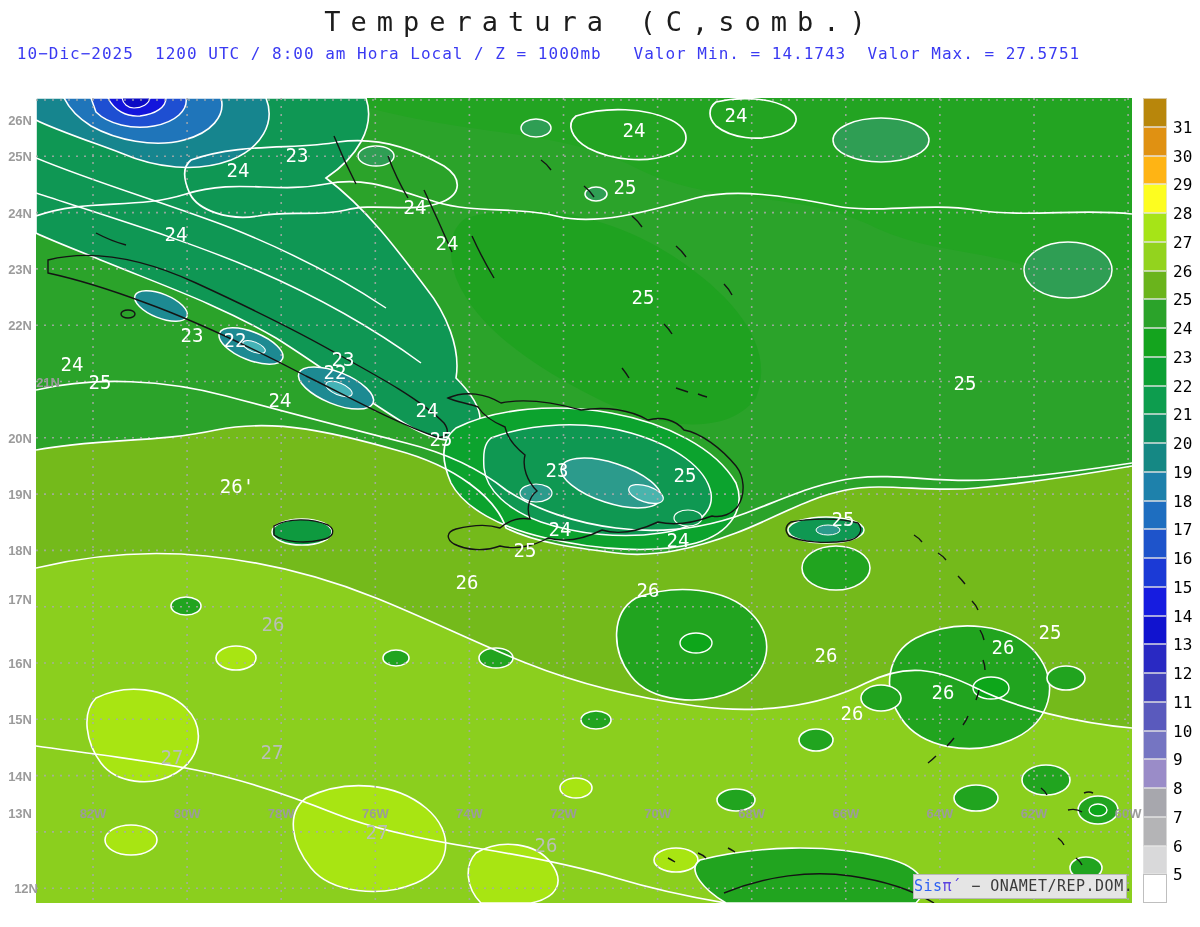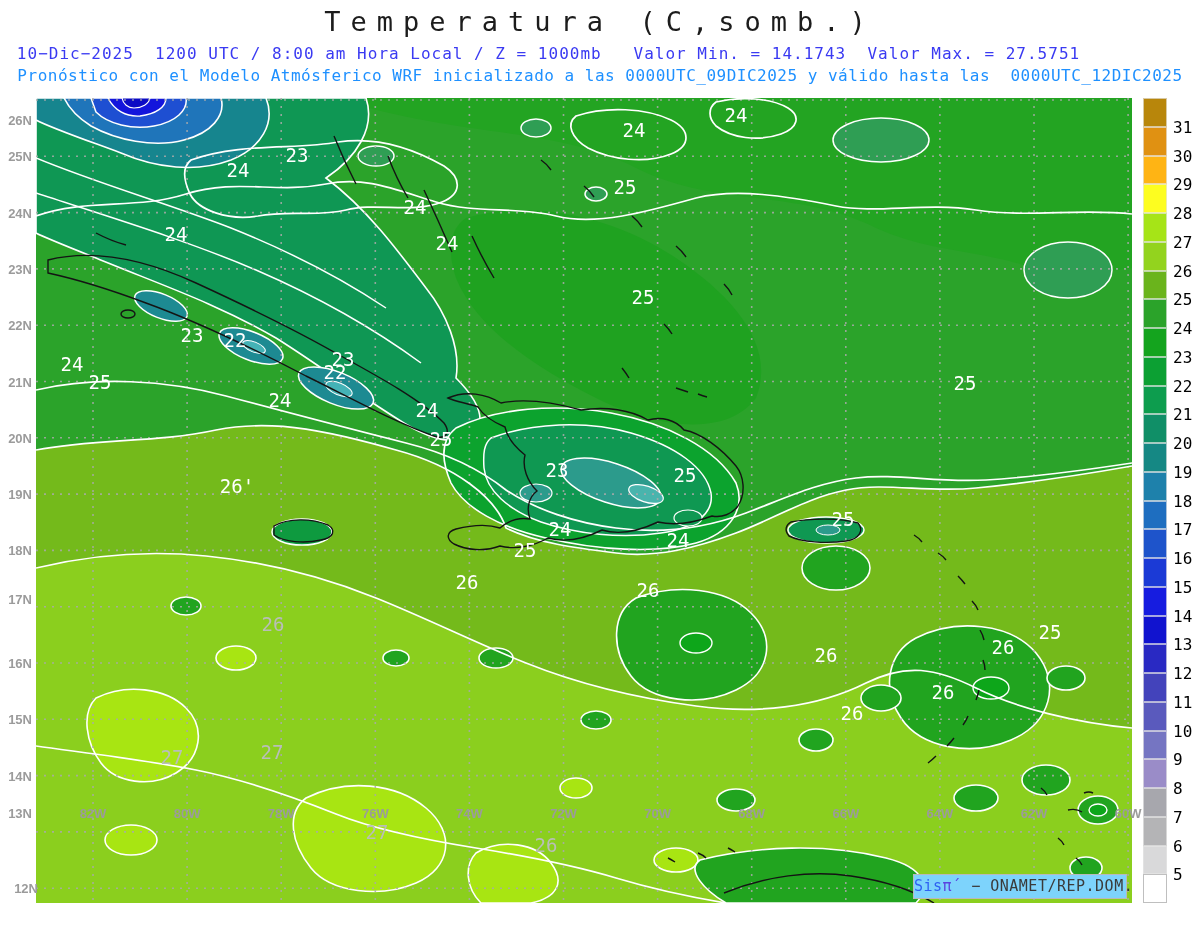--- a/index.html
+++ b/index.html
@@ -15,32 +15,31 @@
   .map-wrap svg{position:absolute;left:0;top:0;}
   .lat-label{position:absolute;left:-36px;width:32px;text-align:right;transform:translateY(-50%);
              font-family:"Liberation Sans",sans-serif;font-weight:bold;font-size:13px;color:#9b9b9b;}
   .lon-label{position:absolute;top:708px;transform:translateX(-50%);
              font-family:"Liberation Sans",sans-serif;font-weight:bold;font-size:13px;color:#9b9b9b;}
   .lon-row{position:absolute;left:0;top:0;width:100%;height:100%;pointer-events:none;}
   .colorbar{position:absolute;left:1143px;top:98px;width:60px;height:805px;}
   .cb-cell{position:absolute;left:0;width:24px;box-shadow:inset 0 0 0 1px rgba(230,230,230,.7);}
   .cb-label{position:absolute;left:30px;width:30px;font-size:16px;color:#000;
             transform:translateY(-50%);}
-  .credit{position:absolute;right:5px;bottom:4px;width:212px;height:23px;background:#7dd3fc;
+  .credit{position:absolute;right:5px;bottom:4px;width:212px;height:23px;background:#e5e5e5;
           border:1px solid #b9b9b9;text-align:center;font-size:15px;line-height:22px;
           letter-spacing:0.5px;white-space:pre;}
 </style>
 </head>
 <body>
 
 <div class="page">
 
   <div class="title">Temperatura (C,somb.)</div>
   <div class="sub1" style="color: rgb(58, 58, 242);">10−Dic−2025  1200 UTC / 8:00 am Hora Local / Z = 1000mb   Valor Min. = 14.1743  Valor Max. = 27.5751</div>
-  <div class="sub2" style="color: rgb(30, 144, 255);">Pronóstico con el Modelo Atmósferico WRF inicializado a las 0000UTC_09DIC2025 y válido hasta las  0000UTC_12DIC2025</div>
 
   <div class="map-wrap">
     <svg id="mapsvg" width="1096" height="805" viewBox="0 0 1096 805">
 
       <rect x="0" y="0" width="1096" height="805" fill="#2ba32a"></rect>
 
       <path d="M300,0 C420,40 520,28 600,70 C680,110 760,90 840,130 C900,158 960,150 1020,180 L1096,170 L1096,0 Z" fill="#23a422"></path>
       <path d="M430,120 C500,100 580,120 640,160 C700,200 740,250 720,300 C690,340 620,330 560,300 C500,270 440,230 420,180 C410,150 415,130 430,120 Z" fill="#1fa220"></path>
 
       <path d="M0,352 C60,340 120,345 180,332 C240,320 300,335 360,352 C420,368 460,400 470,430 C500,445 540,450 580,455 C620,460 660,450 700,435 C740,420 770,400 810,392 C850,384 890,395 940,390 C990,385 1040,378 1096,368 L1096,805 L0,805 Z" fill="#74ba1b"></path>
@@ -217,21 +216,21 @@
           <text x="510" y="754" fill="#b9beb8">26</text>
         </g>
     </svg>
 
     <div id="lat-axis">
         <div class="lat-label" style="top: 2px; margin-top: 20px;">26N</div>
         <div class="lat-label" style="top: 58.3px;">25N</div>
         <div class="lat-label" style="top: 114.6px;">24N</div>
         <div class="lat-label" style="top: 170.9px;">23N</div>
         <div class="lat-label" style="top: 227.2px;">22N</div>
-        <div class="lat-label" style="top: 283.5px;">21N</div>
+        <div class="lat-label" style="top: 283.5px; margin-left: 28px;">21N</div>
         <div class="lat-label" style="top: 339.8px;">20N</div>
         <div class="lat-label" style="top: 396.1px;">19N</div>
         <div class="lat-label" style="top: 452.4px;">18N</div>
         <div class="lat-label" style="top: 501px;">17N</div>
         <div class="lat-label" style="top: 565px;">16N</div>
         <div class="lat-label" style="top: 621.3px;">15N</div>
         <div class="lat-label" style="top: 677.6px;">14N</div>
         <div class="lat-label" style="top: 715px;">13N</div>
         <div class="lat-label" style="top: 790.2px; padding-left: 6px;">12N</div>
       </div>

